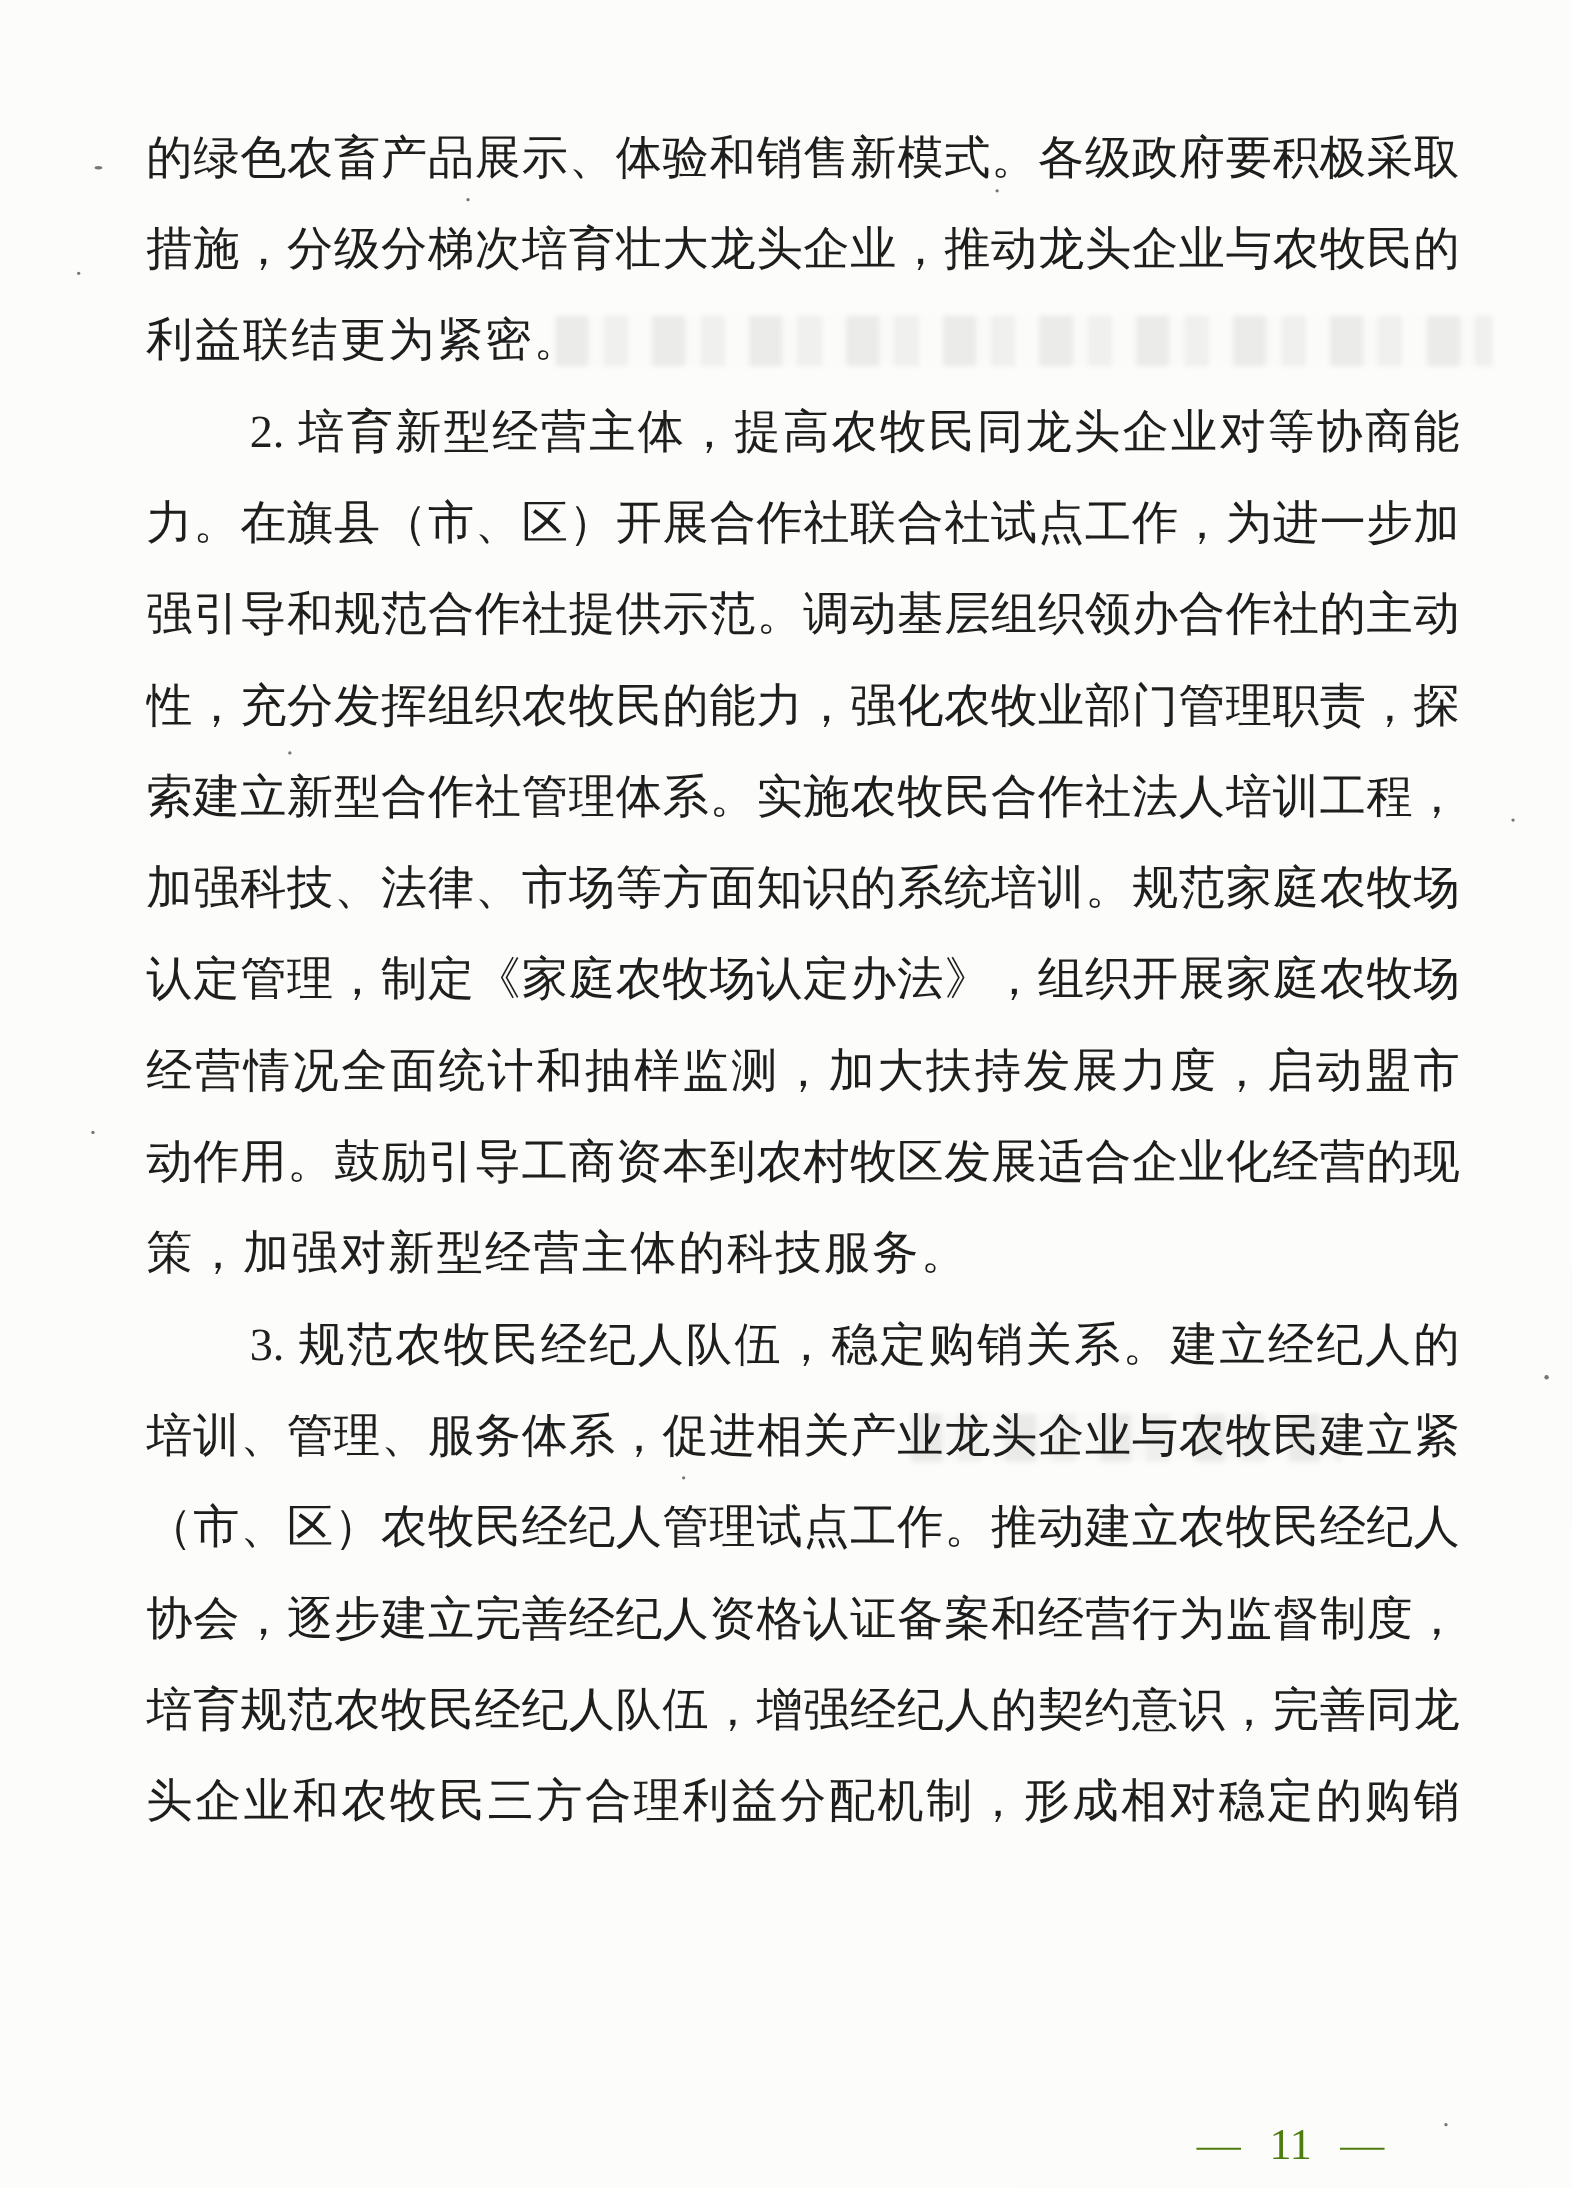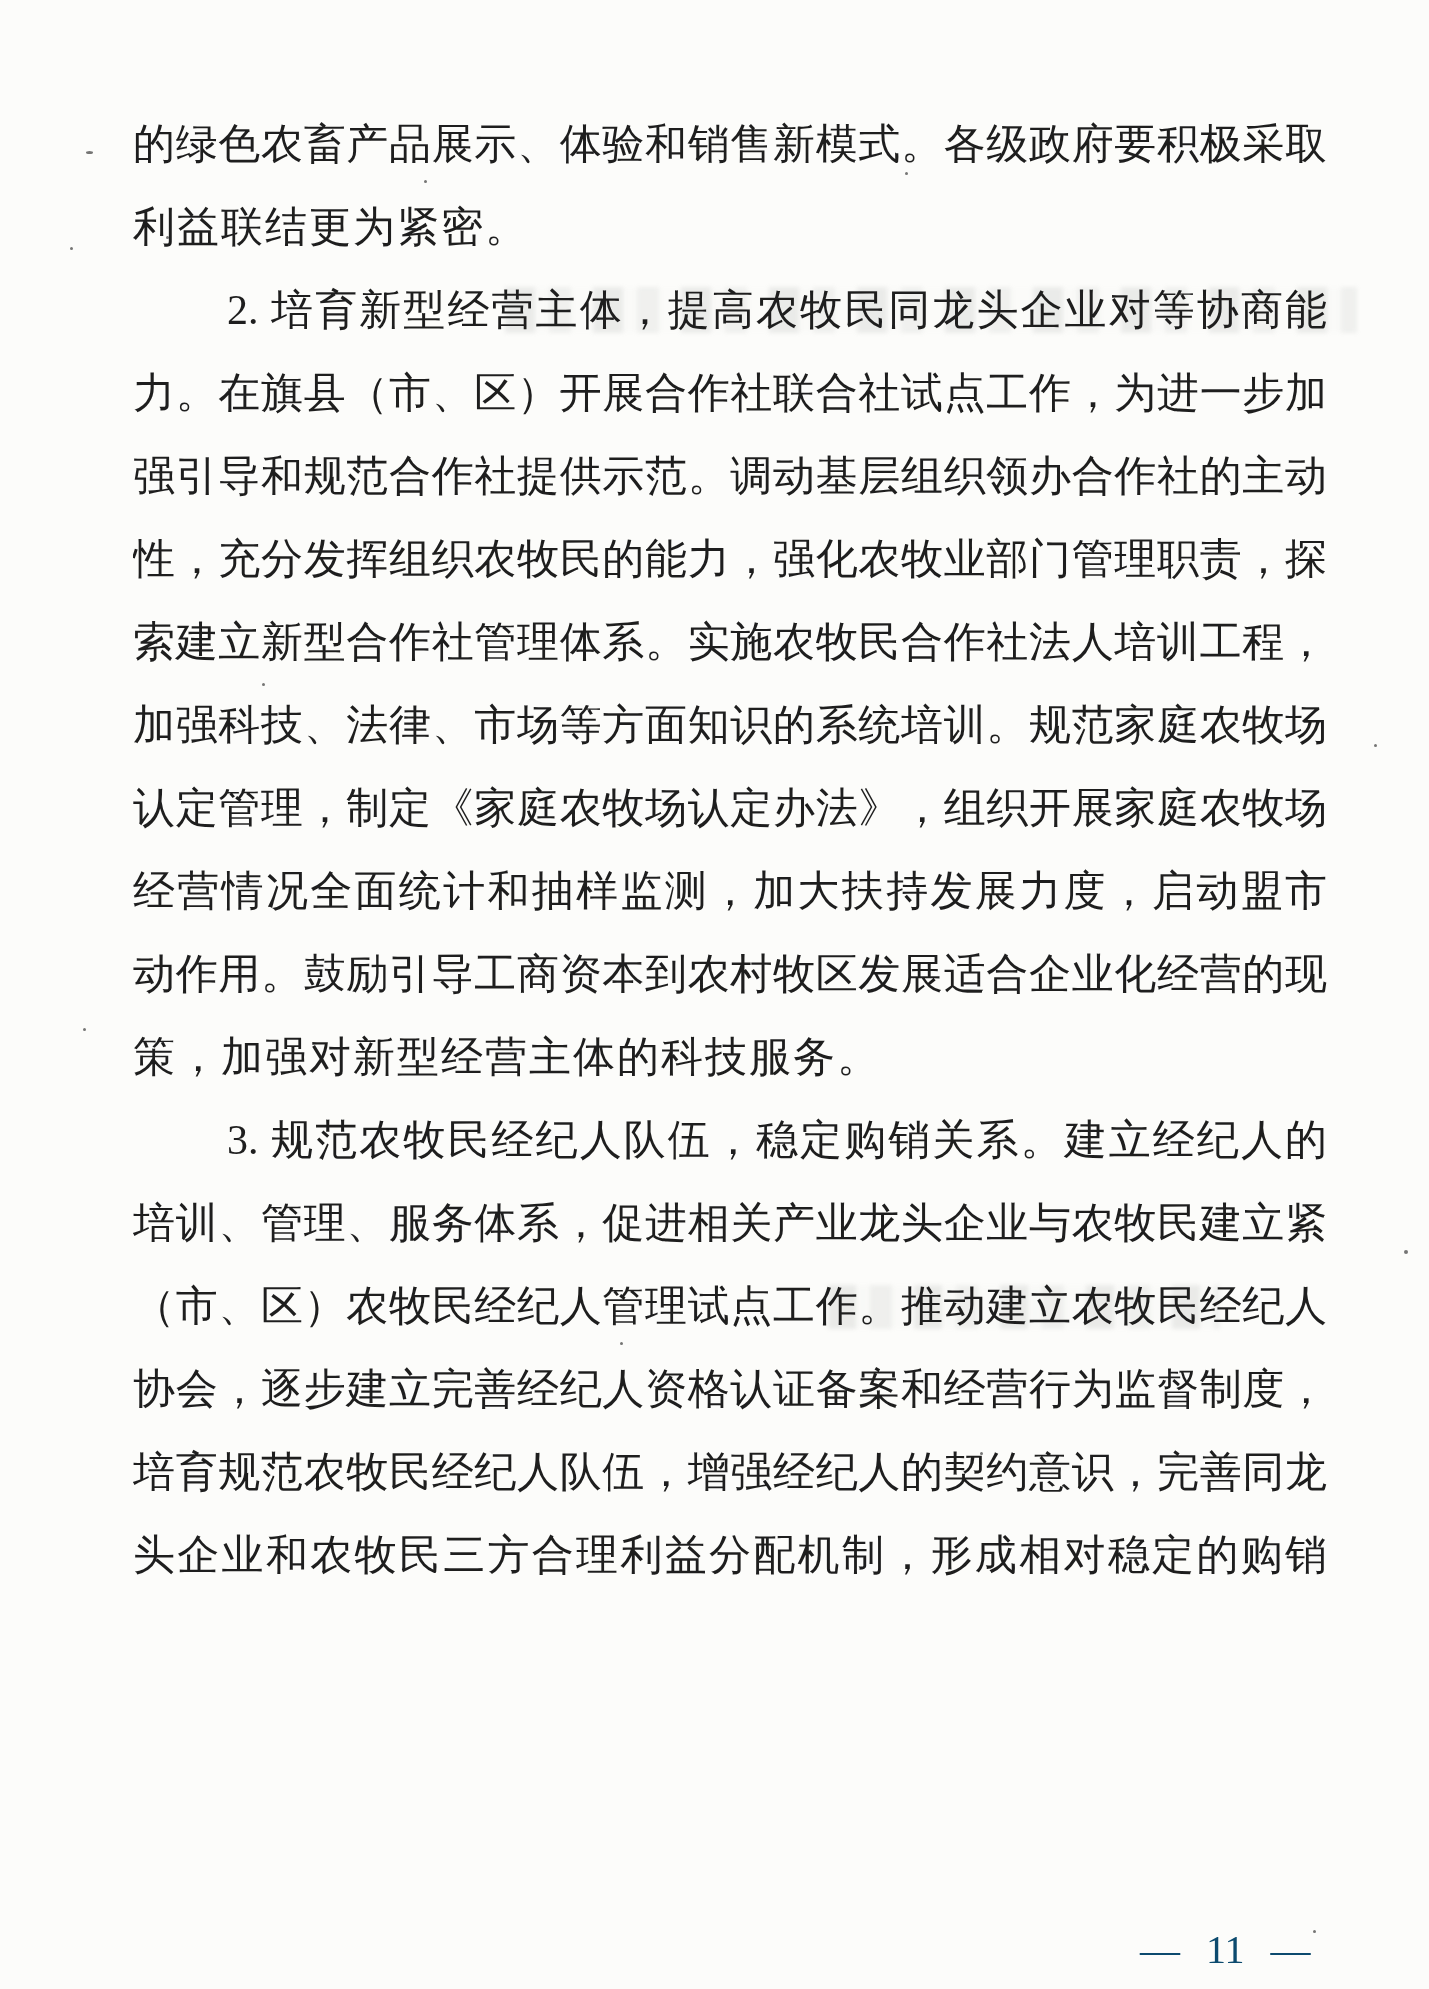--- a/index.html
+++ b/index.html
@@ -38,28 +38,28 @@
     text-align: justify;
     text-align-last: justify;
     overflow: hidden;
   }
   .line.indent {
     text-indent: 94px;
   }
   
   .footer {
     position: absolute;
-    left: 1140px;
+    left: 1088px;
     top: 1926px;
     width: 180px;
     height: 48px;
     line-height: 48px;
     font-size: 40px;
     word-spacing: 16px;
-    color: #0c4a6e;
+    color: #4d7c0f;
     white-space: nowrap;
   }
   
   .bleed {
     position: absolute;
     filter: blur(2.2px);
     opacity: 0.55;
     pointer-events: none;
   }
   .bleed-1 {
@@ -111,20 +111,21 @@
   <div class="speck" style="left:262px; top:683px;  width:3px; height:3px;"></div>
   <div class="speck" style="left:1374px;top:744px;  width:3px; height:3px;"></div>
   <div class="speck" style="left:83px;  top:1028px; width:3px; height:3px;"></div>
   <div class="speck" style="left:1404px;top:1250px; width:4px; height:4px;"></div>
   <div class="speck" style="left:620px; top:1342px; width:3px; height:3px;"></div>
   <div class="speck" style="left:1313px;top:1930px; width:3px; height:3px;"></div>
   <div class="speck" style="left:980px; top:1452px; width:3px; height:3px;"></div>
 
   <div class="body-text" id="body-text">
       <div class="line fill">的绿色农畜产品展示、体验和销售新模式。各级政府要积极采取</div>
+      <div class="line fill">措施，分级分梯次培育壮大龙头企业，推动龙头企业与农牧民的</div>
       <div class="line">利益联结更为紧密。</div>
       <div class="line fill indent">2. 培育新型经营主体，提高农牧民同龙头企业对等协商能</div>
       <div class="line fill">力。在旗县（市、区）开展合作社联合社试点工作，为进一步加</div>
       <div class="line fill">强引导和规范合作社提供示范。调动基层组织领办合作社的主动</div>
       <div class="line fill">性，充分发挥组织农牧民的能力，强化农牧业部门管理职责，探</div>
       <div class="line fill">索建立新型合作社管理体系。实施农牧民合作社法人培训工程，</div>
       <div class="line fill">加强科技、法律、市场等方面知识的系统培训。规范家庭农牧场</div>
       <div class="line fill">认定管理，制定《家庭农牧场认定办法》，组织开展家庭农牧场</div>
       <div class="line fill">经营情况全面统计和抽样监测，加大扶持发展力度，启动盟市</div>
       <div class="line fill">动作用。鼓励引导工商资本到农村牧区发展适合企业化经营的现</div>

